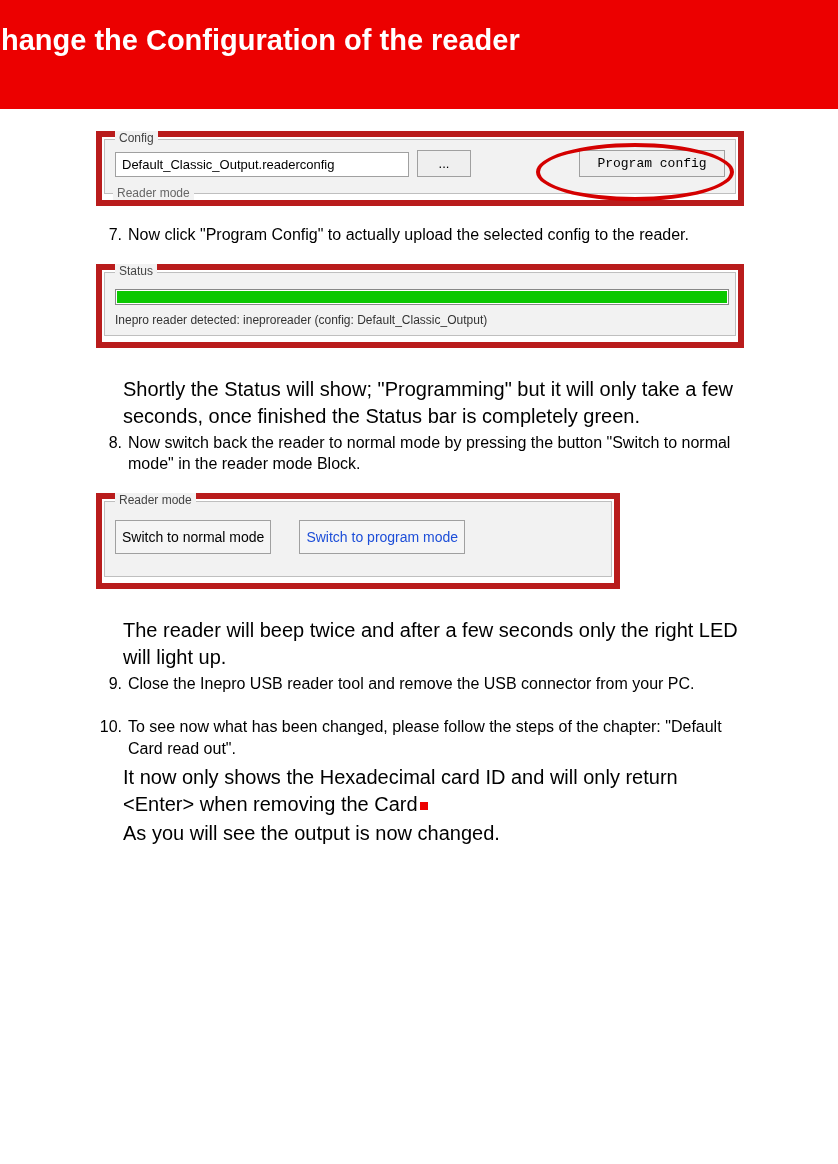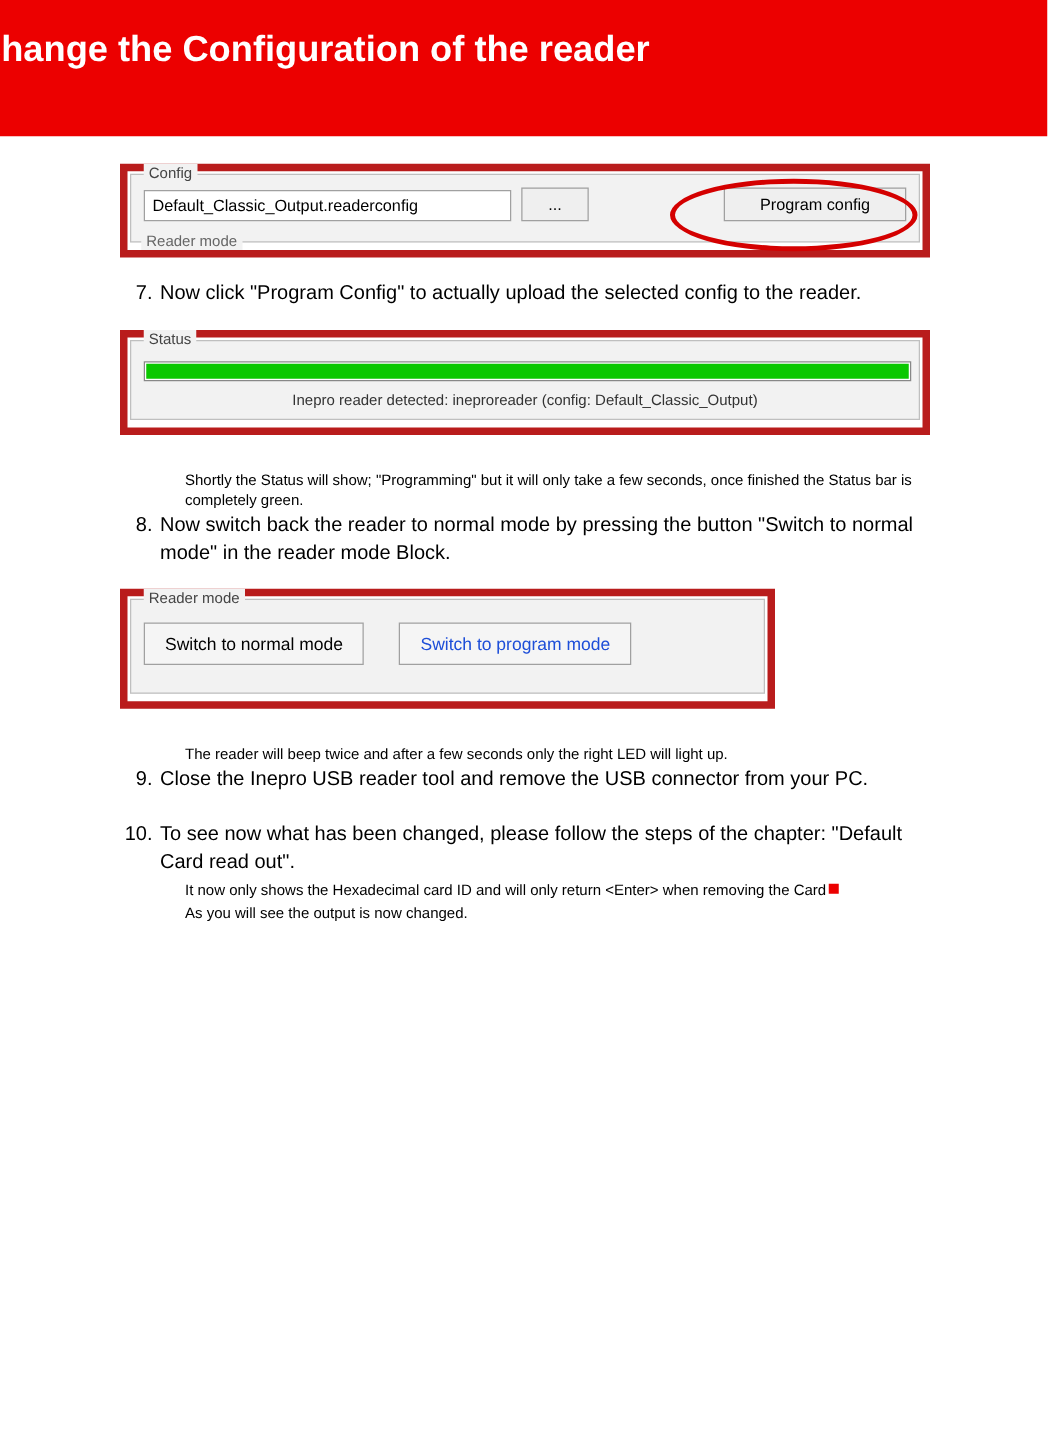--- a/index.html
+++ b/index.html
@@ -110,22 +110,22 @@
   .num-item .num {
     width: 26px;
     flex: 0 0 26px;
     text-align: right;
     padding-right: 6px;
   }
   .num-item .txt {
     flex: 1;
   }
   .sub-txt {
-    margin-left: 52px;
-    font-size: 12px;
+    margin-left: 27px;
+    font-size: 20px;
     line-height: 1.35;
     margin-bottom: 2px;
   }
   
   .status-box { width: 632px; max-width:100%; }
   .progress-outer {
     background: #ffffff;
     border: 1px solid #888;
     height: 12px;
     width: 100%;
@@ -134,37 +134,37 @@
   }
   .progress-inner {
     background: #0ac800;
     height: 100%;
     width: 100%;
   }
   .status-text {
     font-size: 12px;
     color: #333;
     font-family: Tahoma, Arial, sans-serif;
-    text-align: center;
+    text-align: left;
     padding-bottom: 4px;
   }
   
   .reader-box { width: 508px; max-width:100%; }
   .reader-row {
     display: flex;
     gap: 28px;
     justify-content: flex-start;
     padding: 14px 6px 18px 6px;
   }
   .btn-wide {
     background: #f5f5f5;
     border: 1px solid #a0a0a0;
     font-size: 14px;
     font-family: Tahoma, Arial, sans-serif;
-    padding: 8px 16px;
+    padding: 8px 6px;
     color: #000;
   }
   .btn-disabled { color: #1d4ed8; }
   .end-square {
     display: inline-block;
     width: 8px;
     height: 8px;
     background: #ec0000;
     vertical-align: 1px;
     margin-left: 2px;
@@ -181,21 +181,21 @@
 
   <div class="content">
 
     <div class="image-wrap config-box">
       <div class="grp" style="padding-bottom:16px;">
         <span class="legend">Config</span>
         <div class="config-row">
           <div class="tb" style="flex:0 0 280px;">Default_Classic_Output.readerconfig</div>
           <div class="btn" style="flex:0 0 28px;">...</div>
           <div style="flex:1"></div>
-          <div class="btn" style="flex:0 0 120px; position:relative;">Program config</div>
+          <div class="btn" style="flex:0 0 120px; position:relative;font-family:Liberation Mono, monospace;">Program config</div>
         </div>
         <span class="reader-mode-cut">Reader mode</span>
       </div>
       <div class="circle-mark" style="right:4px; top:6px; width:190px; height:50px;"></div>
     </div>
 
     <div class="num-item">
       <div class="num">7.</div>
       <div class="txt">Now click "Program Config" to actually upload the selected config to the reader.</div>
     </div>

